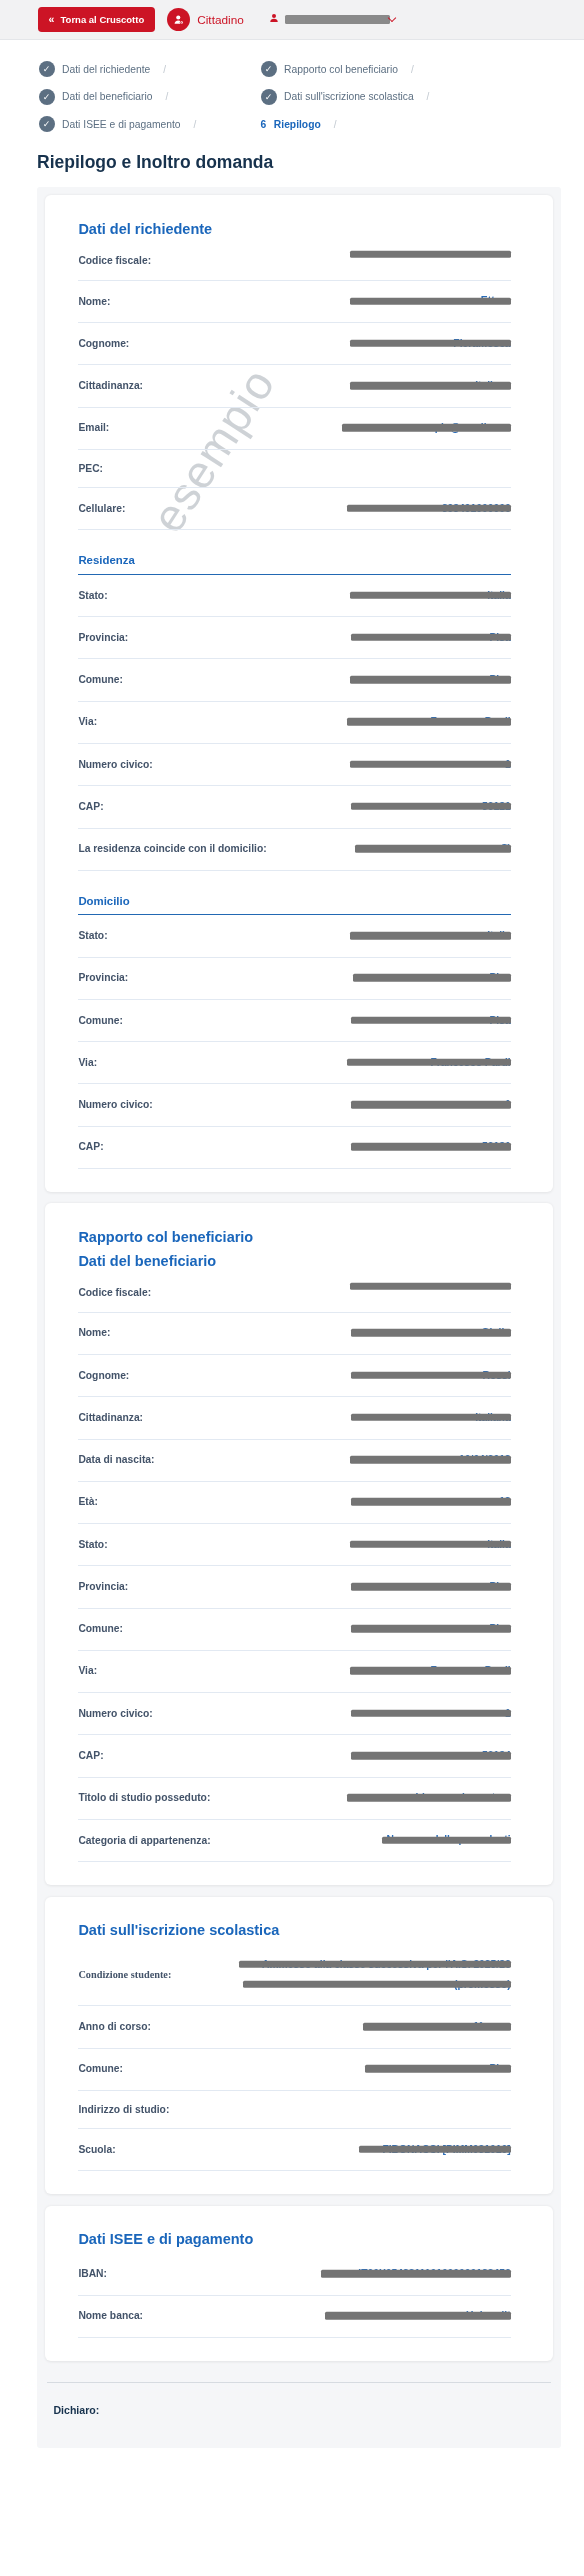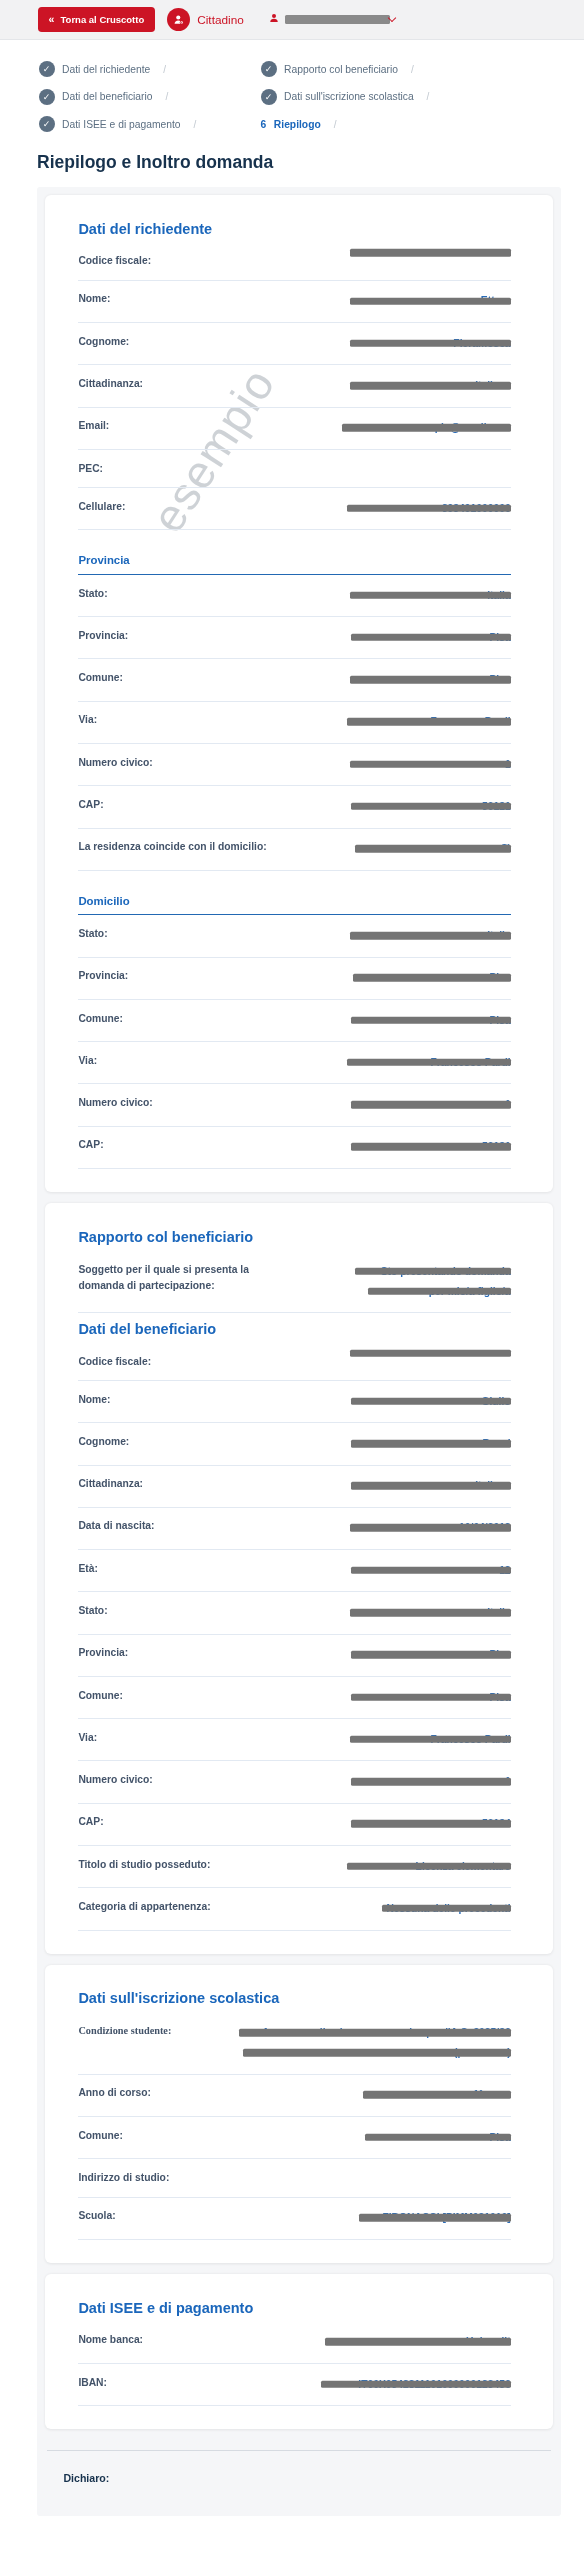--- a/index.html
+++ b/index.html
@@ -33,33 +33,33 @@
   .step-num, .step-current .step-label { color:#1a66bb; font-weight:700; }
 
   h1[data-name="page-title"] { font-size:17.5px; margin:0 0 13.7px; color:#17324d; }
 
   .panel { background:#f5f6f8; border-radius:3px; padding:8.4px 8.4px 20px; }
   .card { background:#fff; border-radius:6px; box-shadow:0 0.8px 3px rgba(0,0,0,.08);
           padding:18px 42px 23px 33px; margin-bottom:11.4px; position:relative; overflow:hidden; }
   .card-title { color:#1a66bb; font-size:14.5px; font-weight:700; margin:7.6px 0 6px; }
   .card-sub { color:#1a66bb; font-size:11.4px; font-weight:700; border-bottom:1.5px solid #2268b3;
               padding-bottom:7.6px; margin:24px 0 0; }
-  .row { display:flex; align-items:flex-start; padding:10.6px 0; border-bottom:0.8px solid #e2e9f2;
+  .row { display:flex; align-items:center; padding:10.6px 0; border-bottom:0.8px solid #e2e9f2;
          font-size:10.3px; font-weight:700; position:relative; }
   .flabel { flex:0 0 52%; color:#435369; line-height:1.55; padding-right:9px; }
   .flabel.narrow { flex:0 0 114px;font-family:Liberation Serif, serif; }
   .fvalue { flex:1; text-align:right; color:#2a6cb8; min-height:13px; }
   .vline { position:relative; line-height:1.95; white-space:nowrap; }
   .bar { position:absolute; right:0; top:50%; transform:translateY(-55%); height:7.6px;
          background:#747474; border-radius:1.5px; }
   .watermark { position:absolute; top:228px; left:76px; font-size:46px; letter-spacing:1.5px;
                color:rgba(125,136,148,.38); transform:rotate(-57deg); pointer-events:none; }
 
   .divider { border:none; border-top:0.8px solid #d6dbe1; margin:21px 1.5px; }
-  .decl-title { font-size:10.6px; font-weight:700; color:#17324d; margin:0 18px 12px; }
+  .decl-title { font-size:10.6px; font-weight:700; color:#17324d; margin:0 8px 12px; }
 </style>
 </head>
 <body>
 
 <header class="topbar" data-name="topbar">
   <button class="back-btn" data-name="torna-al-cruscotto-button">
     <span class="back-chevrons" data-name="double-chevron-left-icon">«</span>
     <span data-name="back-button-label">Torna al Cruscotto</span>
   </button>
   <div class="role" data-name="role-indicator">
@@ -165,21 +165,21 @@
             <div class="fvalue" data-name="field-value">
               <div class="vline" data-name="field-value-line"><span class="vtext" data-name="field-value-text"></span></div>
             </div>
           </div>
           <div class="row" data-name="field-row">
             <div class="flabel" data-name="field-label">Cellulare:</div>
             <div class="fvalue" data-name="field-value">
               <div class="vline" data-name="field-value-line"><span class="vtext" data-name="field-value-text">+393491000000</span><span class="bar" data-name="redaction-bar" style="width: 164px;"></span></div>
             </div>
           </div>
-          <h2 class="card-sub" data-name="section-heading-residenza">Provincia</h2>
+          <h2 class="card-sub" data-name="section-heading-residenza">Residenza</h2>
           <div class="row" data-name="field-row">
             <div class="flabel" data-name="field-label">Stato:</div>
             <div class="fvalue" data-name="field-value">
               <div class="vline" data-name="field-value-line"><span class="vtext" data-name="field-value-text">Italia</span><span class="bar" data-name="redaction-bar" style="width: 161px;"></span></div>
             </div>
           </div>
           <div class="row" data-name="field-row">
             <div class="flabel" data-name="field-label">Provincia:</div>
             <div class="fvalue" data-name="field-value">
               <div class="vline" data-name="field-value-line"><span class="vtext" data-name="field-value-text">Pisa</span><span class="bar" data-name="redaction-bar" style="width: 160px;"></span></div>
@@ -248,27 +248,20 @@
           </div>
           <div class="row" data-name="field-row">
             <div class="flabel" data-name="field-label">CAP:</div>
             <div class="fvalue" data-name="field-value">
               <div class="vline" data-name="field-value-line"><span class="vtext" data-name="field-value-text">56121</span><span class="bar" data-name="redaction-bar" style="width: 160px;"></span></div>
             </div>
           </div>
         </section>
         <section class="card" data-name="card-rapporto-e-beneficiario">
           <h2 class="card-title" data-name="section-heading-rapporto-col-beneficiario">Rapporto col beneficiario</h2>
-          <div class="row" data-name="field-row">
-            <div class="flabel" data-name="field-label">Soggetto per il quale si presenta la domanda di partecipazione:</div>
-            <div class="fvalue" data-name="field-value">
-              <div class="vline" data-name="field-value-line"><span class="vtext" data-name="field-value-text">Sto presentando domanda</span><span class="bar" data-name="redaction-bar" style="width: 156px;"></span></div>
-              <div class="vline" data-name="field-value-line"><span class="vtext" data-name="field-value-text">per mio/a figlio/a</span><span class="bar" data-name="redaction-bar" style="width: 143px;"></span></div>
-            </div>
-          </div>
           <h2 class="card-title" data-name="section-heading-dati-del-beneficiario">Dati del beneficiario</h2>
           <div class="row" data-name="field-row">
             <div class="flabel" data-name="field-label">Codice fiscale:</div>
             <div class="fvalue" data-name="field-value">
               <div class="vline" data-name="field-value-line"><span class="vtext" data-name="field-value-text"></span><span class="bar" data-name="redaction-bar" style="width: 161px;"></span></div>
             </div>
           </div>
           <div class="row" data-name="field-row">
             <div class="flabel" data-name="field-label">Nome:</div>
             <div class="fvalue" data-name="field-value">
@@ -378,29 +371,29 @@
           <div class="row" data-name="field-row">
             <div class="flabel" data-name="field-label">Scuola:</div>
             <div class="fvalue" data-name="field-value">
               <div class="vline" data-name="field-value-line"><span class="vtext" data-name="field-value-text">FIBONACCI [PIMM031010]</span><span class="bar" data-name="redaction-bar" style="width: 152px;"></span></div>
             </div>
           </div>
         </section>
         <section class="card" data-name="card-isee-pagamento">
           <h2 class="card-title" data-name="section-heading-dati-isee-e-di-pagamento">Dati ISEE e di pagamento</h2>
           <div class="row" data-name="field-row">
+            <div class="flabel" data-name="field-label">IBAN:</div>
+            <div class="fvalue" data-name="field-value">
+              <div class="vline" data-name="field-value-line"><span class="vtext" data-name="field-value-text">IT60X0542811101000000123456</span><span class="bar" data-name="redaction-bar" style="width: 190px;"></span></div>
+            </div>
+          </div>
+          <div class="row" data-name="field-row">
             <div class="flabel" data-name="field-label">Nome banca:</div>
             <div class="fvalue" data-name="field-value">
               <div class="vline" data-name="field-value-line"><span class="vtext" data-name="field-value-text">Unicredit</span><span class="bar" data-name="redaction-bar" style="width: 186px;"></span></div>
-            </div>
-          </div>
-          <div class="row" data-name="field-row">
-            <div class="flabel" data-name="field-label">IBAN:</div>
-            <div class="fvalue" data-name="field-value">
-              <div class="vline" data-name="field-value-line"><span class="vtext" data-name="field-value-text">IT60X0542811101000000123456</span><span class="bar" data-name="redaction-bar" style="width: 190px;"></span></div>
             </div>
           </div>
         </section>
       </div>
 
     <hr class="divider" data-name="divider">
 
     <section data-name="declarations-section">
       <p class="decl-title" data-name="declarations-title">Dichiaro:</p>
 

